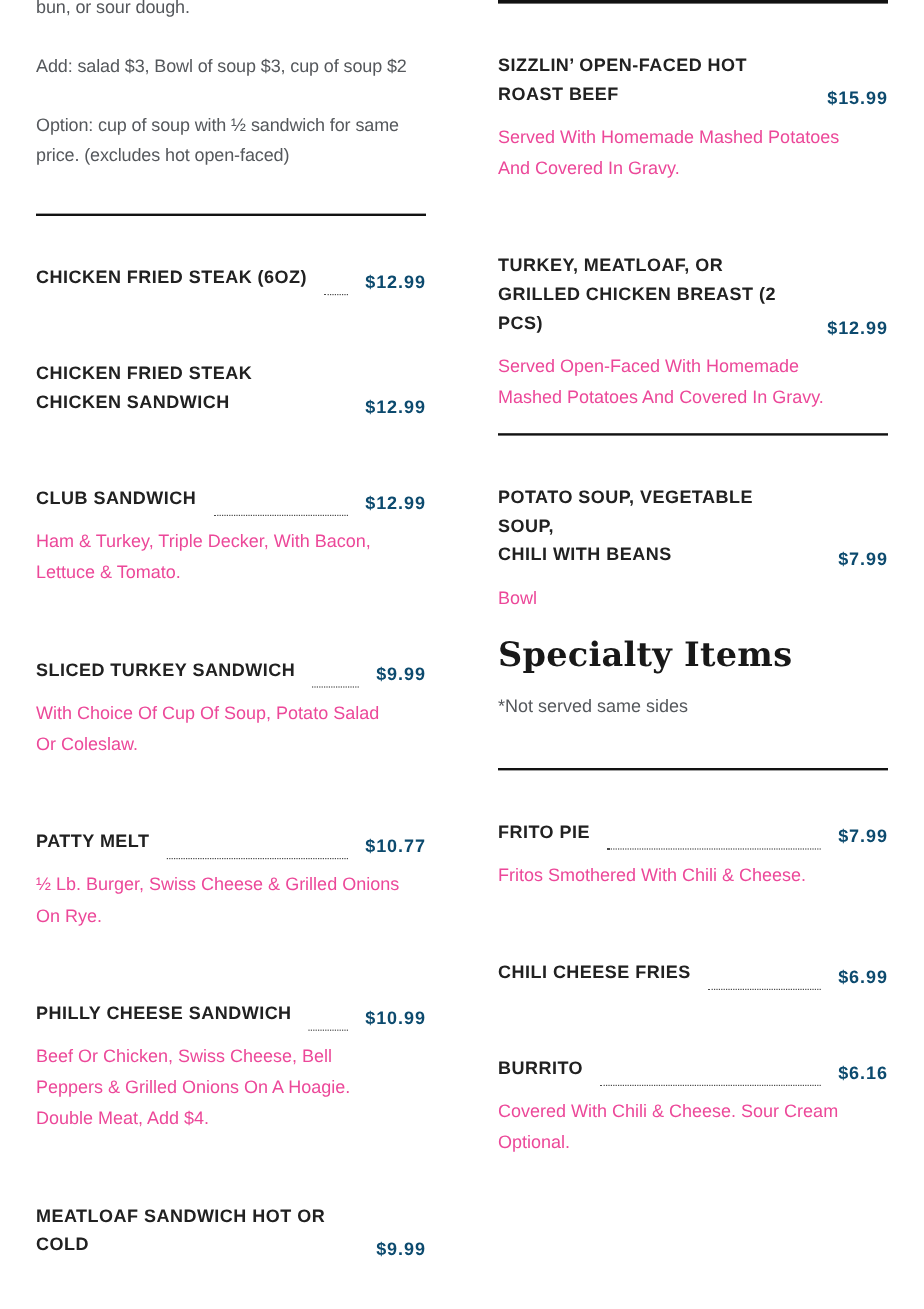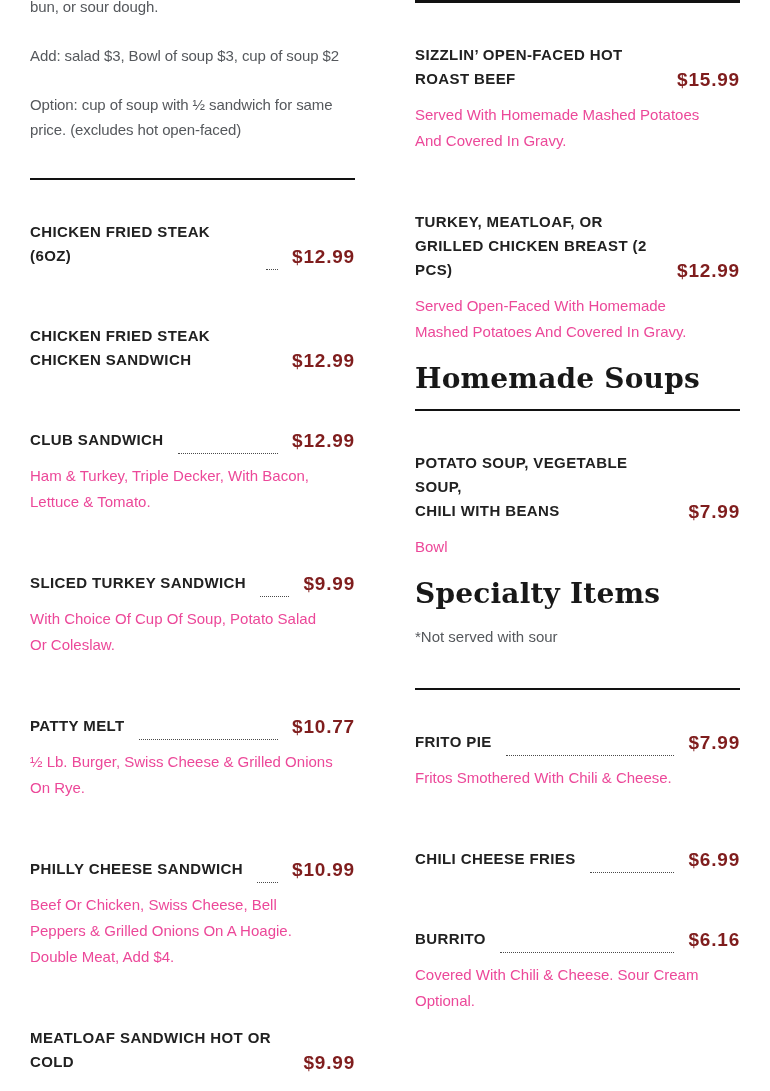--- a/index.html
+++ b/index.html
@@ -36,22 +36,22 @@
     letter-spacing: 0.4px; line-height: 24px; color: #212121;
     white-space: pre-line; text-transform: uppercase;
   }
   .leader {
     flex: 1 1 auto; min-width: 12px; height: 0;
     border-bottom: 1px dotted #4a4a4a;
     margin: 0 14px; transform: translateY(2px);
   }
   .no-leader .leader { border-bottom-color: transparent; margin: 0 4px; }
   .item-price {
-    font-size: 19px; font-weight: bold; letter-spacing: 0.8px;
-    color: #7f1d1d; white-space: nowrap;
+    font-size: 15px; font-weight: bold; letter-spacing: 0.8px;
+    color: #0c4a6e; white-space: nowrap;
   }
   .item-desc {
     margin: 11px 0 0; font-size: 15px; line-height: 26px;
     color: #ec4899; white-space: pre-line;
   }
 
   .section-heading {
     margin: 0 0 12px; font-family: "DejaVu Serif", serif;
     font-weight: bold; font-size: 28px; line-height: 36px;
     color: #181818; letter-spacing: 0.2px;
@@ -161,35 +161,34 @@
         <h4 class="item-name">TURKEY, MEATLOAF, OR
 GRILLED CHICKEN BREAST (2
 PCS)</h4>
         <span class="leader"></span>
         <span class="item-price">$12.99</span>
       </div>
       <p class="item-desc">Served Open-Faced With Homemade
 Mashed Potatoes And Covered In Gravy.</p>
     </div>
 
-    <h2 class="section-heading">Homemade Soups</h2>
     <hr class="divider">
 
     <div class="menu-item tight">
       <div class="item-row no-leader">
         <h4 class="item-name">POTATO SOUP, VEGETABLE SOUP,
 CHILI WITH BEANS</h4>
         <span class="leader"></span>
         <span class="item-price">$7.99</span>
       </div>
       <p class="item-desc">Bowl</p>
     </div>
 
     <h2 class="section-heading">Specialty Items</h2>
-    <p class="note">*Not served with sour</p>
+    <p class="note">*Not served same sides</p>
     <hr class="divider">
 
     <div class="menu-item">
       <div class="item-row">
         <h4 class="item-name">FRITO PIE</h4>
         <span class="leader"></span>
         <span class="item-price">$7.99</span>
       </div>
       <p class="item-desc">Fritos Smothered With Chili &amp; Cheese.</p>
     </div>

